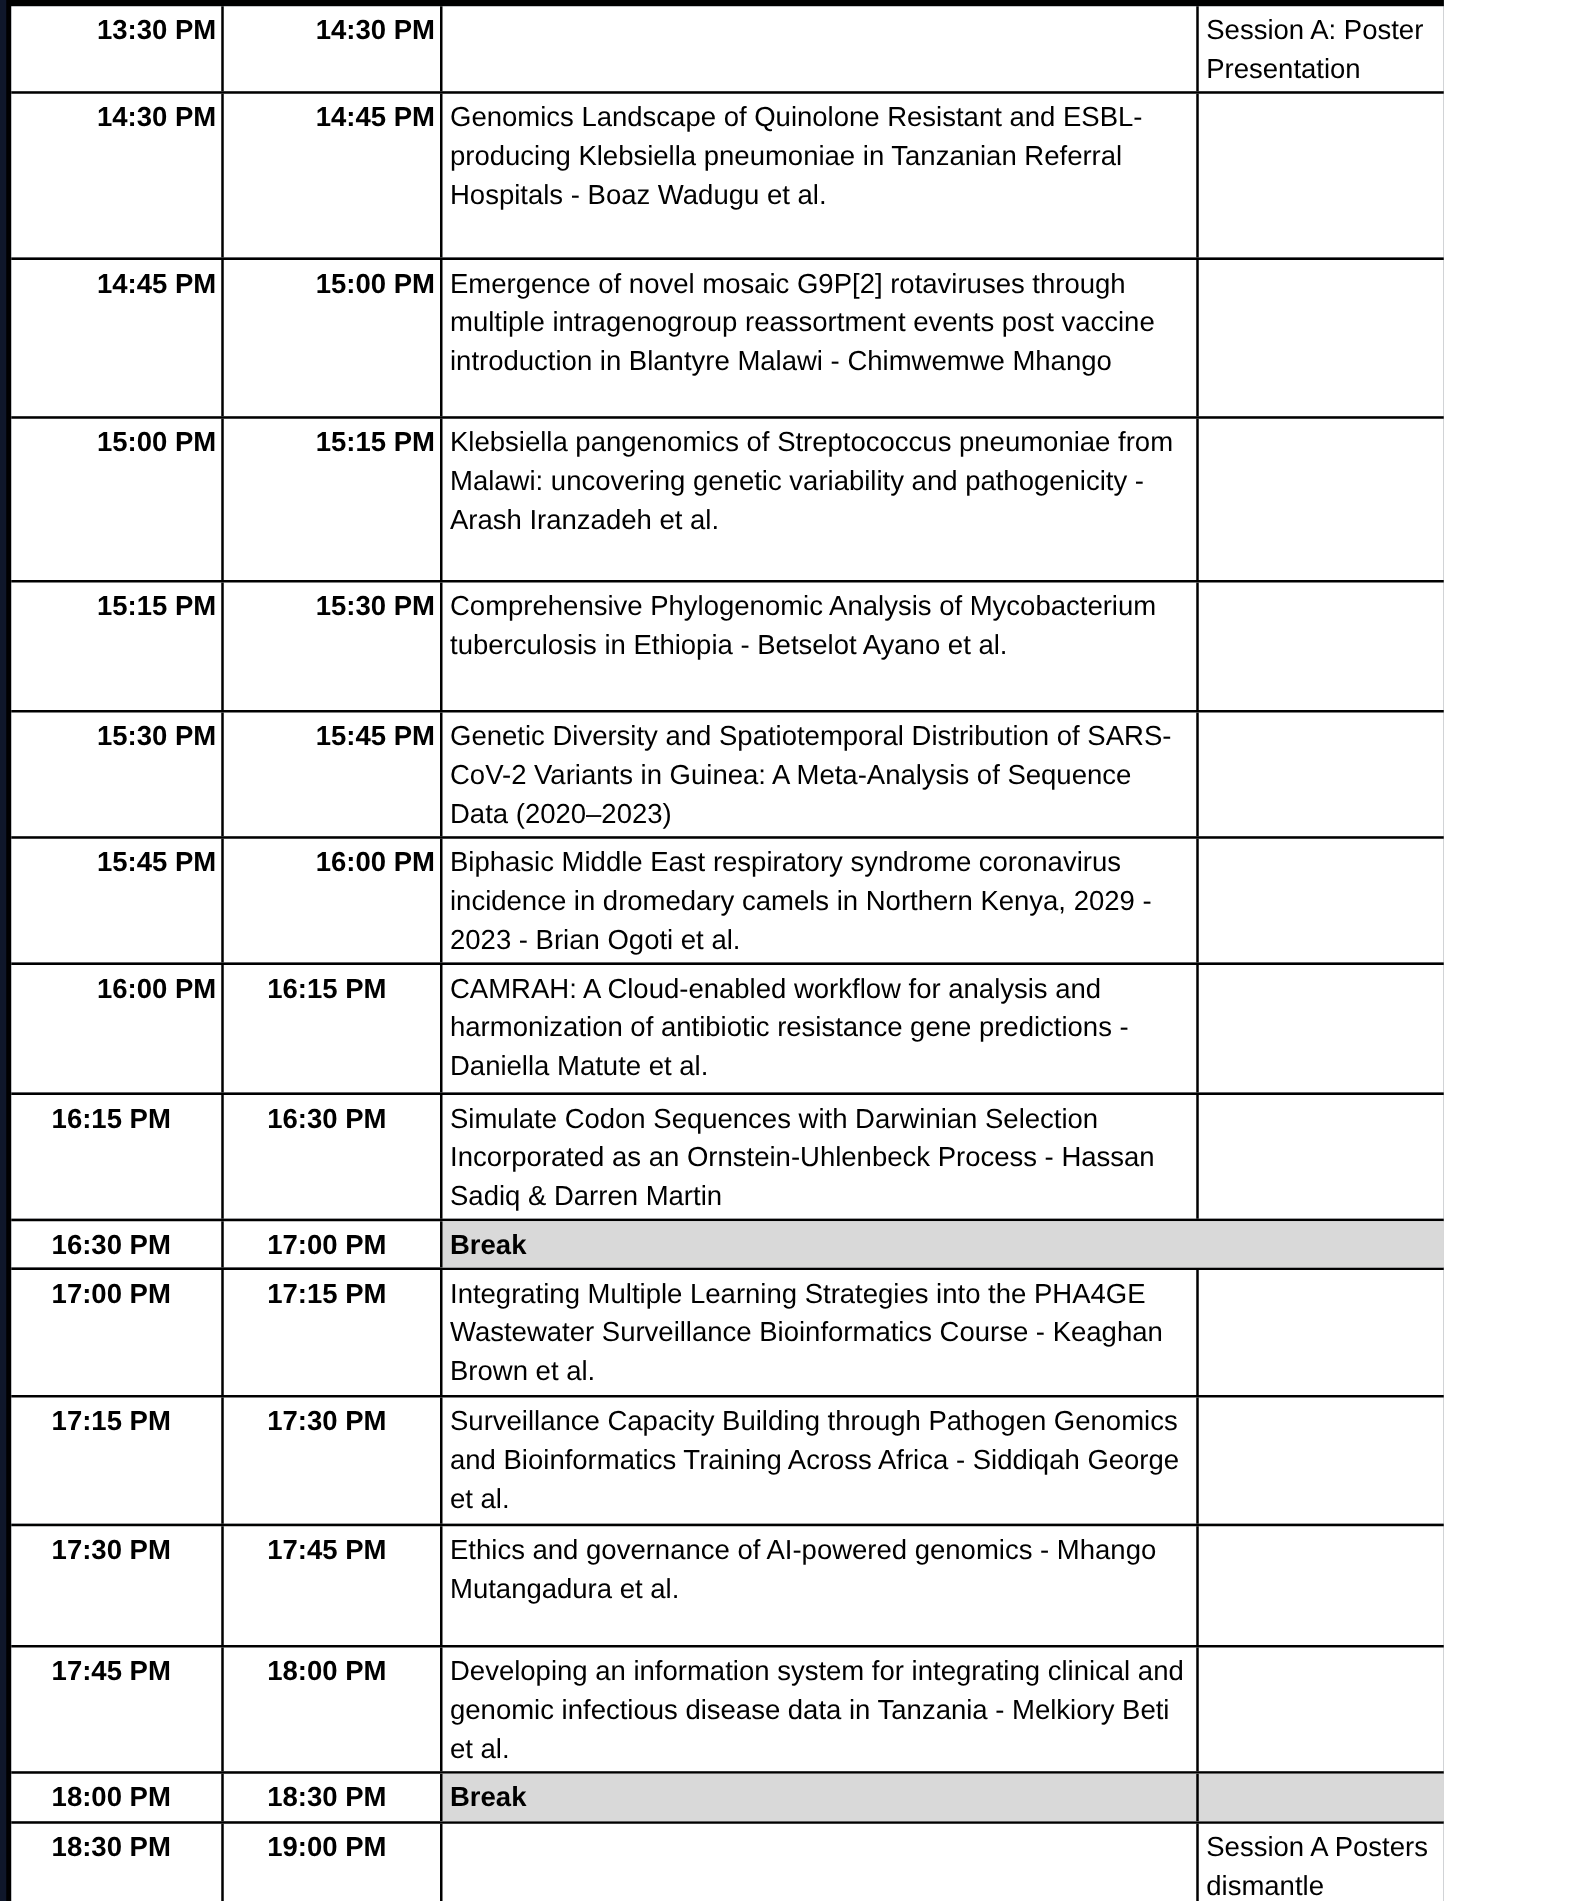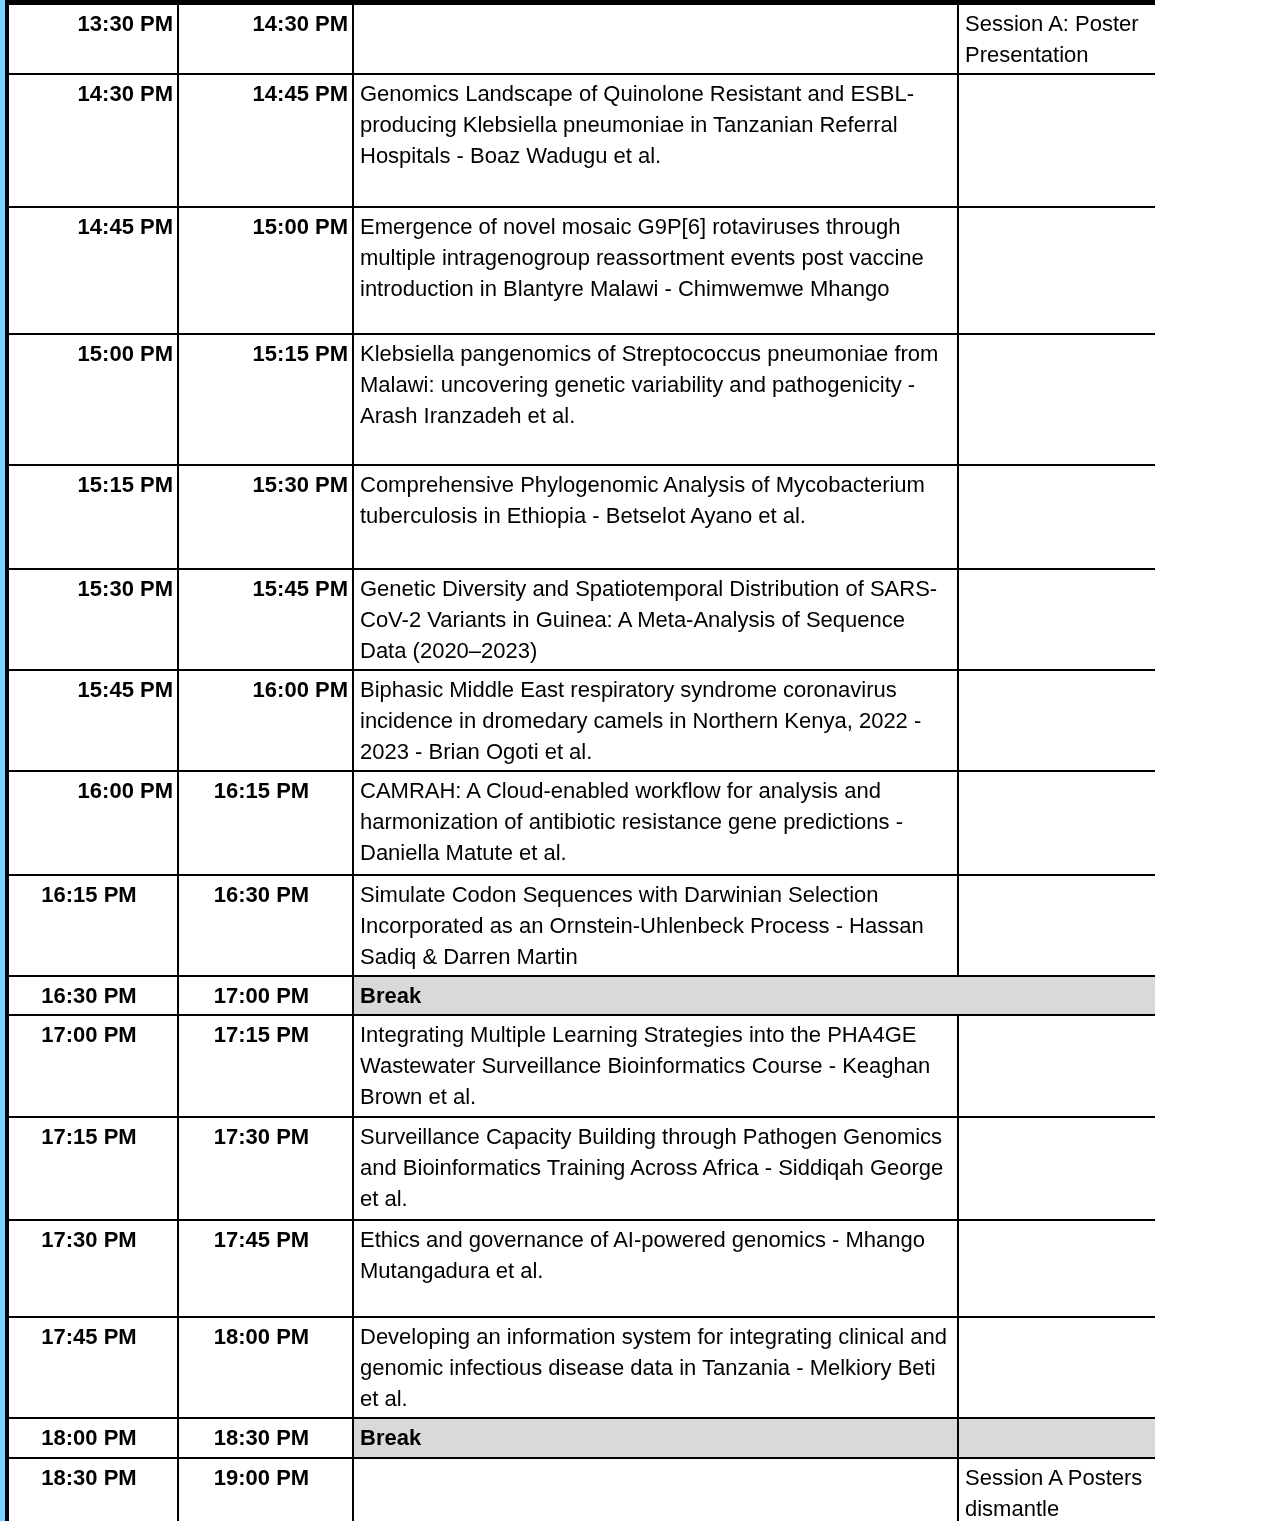--- a/index.html
+++ b/index.html
@@ -6,21 +6,21 @@
     margin: 0;
     padding: 0;
     width: 1275px;
     background: #ffffff;
     font-family: "Liberation Sans", sans-serif;
   }
   .page {
     position: relative;
     width: 1155px;
     height: 1521px;
-    background: #7dd3fc;
+    background: #0f172a;
     overflow: hidden;
   }
   .schedule {
     position: absolute;
     left: 5px;
     top: 0;
     width: 1266px;
     box-sizing: border-box;
     border-left: 4px solid #000;
     border-right: 3px solid #000;
@@ -93,21 +93,21 @@
   </div>
       <div class="row">
     <div class="cell time start">14:30 PM</div>
     <div class="cell time end">14:45 PM</div>
     <div class="cell title">Genomics Landscape of Quinolone Resistant and ESBL-producing Klebsiella pneumoniae in Tanzanian Referral Hospitals - Boaz Wadugu et al.</div>
     <div class="cell note"></div>
   </div>
       <div class="row">
     <div class="cell time start">14:45 PM</div>
     <div class="cell time end">15:00 PM</div>
-    <div class="cell title">Emergence of novel mosaic G9P[6] rotaviruses through multiple intragenogroup reassortment events post vaccine introduction in Blantyre Malawi - Chimwemwe Mhango</div>
+    <div class="cell title">Emergence of novel mosaic G9P[2] rotaviruses through multiple intragenogroup reassortment events post vaccine introduction in Blantyre Malawi - Chimwemwe Mhango</div>
     <div class="cell note"></div>
   </div>
       <div class="row">
     <div class="cell time start">15:00 PM</div>
     <div class="cell time end">15:15 PM</div>
     <div class="cell title">Klebsiella pangenomics of Streptococcus pneumoniae from Malawi: uncovering genetic variability and pathogenicity - Arash Iranzadeh et al.</div>
     <div class="cell note"></div>
   </div>
       <div class="row">
     <div class="cell time start">15:15 PM</div>
@@ -117,21 +117,21 @@
   </div>
       <div class="row">
     <div class="cell time start">15:30 PM</div>
     <div class="cell time end">15:45 PM</div>
     <div class="cell title">Genetic Diversity and Spatiotemporal Distribution of SARS-CoV-2 Variants in Guinea: A Meta-Analysis of Sequence Data (2020–2023)</div>
     <div class="cell note"></div>
   </div>
       <div class="row">
     <div class="cell time start">15:45 PM</div>
     <div class="cell time end">16:00 PM</div>
-    <div class="cell title">Biphasic Middle East respiratory syndrome coronavirus incidence in dromedary camels in Northern Kenya, 2022 - 2023 - Brian Ogoti et al.</div>
+    <div class="cell title">Biphasic Middle East respiratory syndrome coronavirus incidence in dromedary camels in Northern Kenya, 2029 - 2023 - Brian Ogoti et al.</div>
     <div class="cell note"></div>
   </div>
       <div class="row">
     <div class="cell time start">16:00 PM</div>
     <div class="cell time end">16:15 PM</div>
     <div class="cell title">CAMRAH: A Cloud-enabled workflow for analysis and harmonization of antibiotic resistance gene predictions - Daniella Matute et al.</div>
     <div class="cell note"></div>
   </div>
       <div class="row">
     <div class="cell time start">16:15 PM</div>

